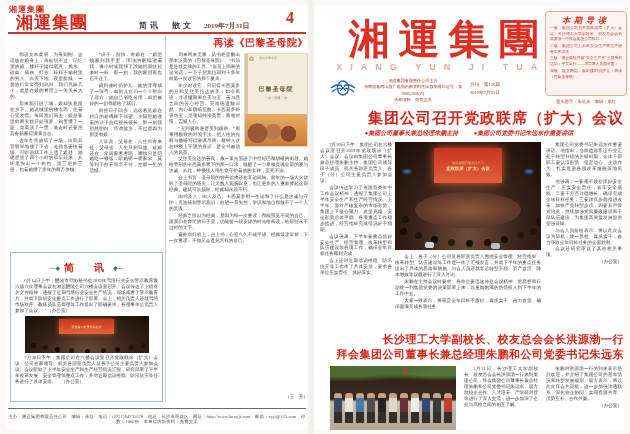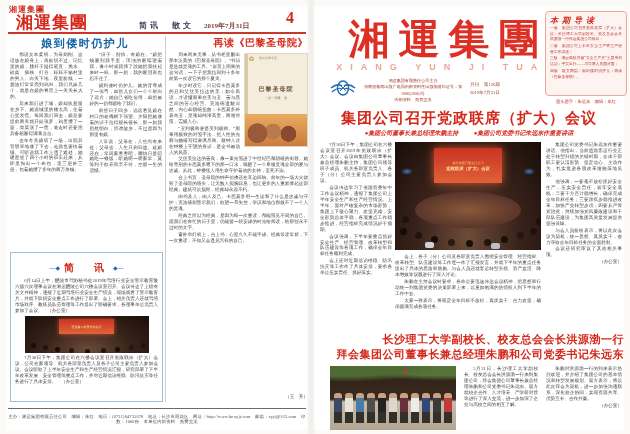--- a/index.html
+++ b/index.html
@@ -84,27 +84,27 @@
     font-size:9px; font-weight:bold; color:#eaa69b; letter-spacing:8px; text-indent:8px;
     font-family:"Liberation Sans","DejaVu Sans",sans-serif; }
   .logo { position:absolute; left:16px; top:70px; width:26px; height:24px; }
   .org-lines { position:absolute; left:46px; top:72px; width:106px; text-align:center;
     font-size:4.1px; line-height:1.55; color:#a33b2e; }
   .issue-lines { position:absolute; left:156px; top:75px; width:70px;
     font-size:4.6px; line-height:1.8; color:#a33b2e; }
 
   .digest-box { position:absolute; left:231px; top:5px; width:82px; height:85px;
     background:#fdf4f2; border:1px solid #eba79d; border-radius:4px; padding:3px 4px; overflow:hidden; }
-  .digest-title { text-align:left; color:#d5281b; font-weight:bold; font-style:italic;
+  .digest-title { text-align:center; color:#d5281b; font-weight:bold; font-style:italic;
     font-size:8px; letter-spacing:4px; margin-bottom:0; }
   .digest-box p { font-size:3.8px; line-height:1.5; color:#c0392b; text-align:justify; margin-bottom:1px; }
   .credits { position:absolute; left:231px; top:93px; width:82px; text-align:center;
     font-size:4.3px; color:#c0392b; }
 
-  .headline1 { position:absolute; left:0; top:103px; width:100%; text-align:center;
+  .headline1 { position:absolute; left:0; top:103px; width:100%; text-align:right;
     font-size:15px; font-weight:bold; color:#d5281b; letter-spacing:1px; }
   .subheads { position:absolute; left:0; top:123px; width:100%; text-align:center;
     font-size:6px; font-weight:bold; font-style:italic; color:#d5281b; }
   .subheads span { margin:0 7px; }
 
   .lead-col1 { position:absolute; left:6px;  top:136px; width:72px; height:190px; overflow:hidden; }
   .lead-col3 { position:absolute; left:232px; top:136px; width:76px; height:190px; overflow:hidden; }
   .lead-mid  { position:absolute; left:81px; top:248px; width:146px; height:78px; overflow:hidden; }
   .lead-photo { position:absolute; left:81px; top:136px; width:146px; height:108px; overflow:hidden;
     background:radial-gradient(ellipse at 50% 88%, #6e4c39 0%, #3a241c 48%, #190d08 100%); }
@@ -143,21 +143,20 @@
 <body>
 
 <div class="page page-left">
   <div class="artifact">湘運集團</div>
   <div class="lp-brand">湘運集團</div>
   <div class="lp-sections">简讯　散文</div>
   <div class="lp-date">2019年7月31日</div>
   <div class="lp-pageno">4</div>
   <div class="lp-rule"></div>
 
-  <div class="t-mother">娘到偻时仍护儿</div>
   <div class="mother-text body-sm">
     <p>都说女本柔弱，为母则刚。这话放在娘身上，再贴切不过。记忆里的娘，腰杆子挺得笔直，挑水、砍柴、插秧、打谷，样样不输村里的男人。白天下地，夜里纺线，一盏油灯常常亮到鸡叫，我们兄妹几个，就是在娘的脊背上一天天长大的。</p>
     <p>后来我们进了城，娘却执意留在乡下。她说城里的楼太高，住着心里发慌。每回我们回去，娘总要提前两天就开始张罗，鸡蛋攒了一篮，青菜洗了一筐，临走时还要把后备箱塞得满满当当。</p>
     <p>去年冬天娘病了一场，出院后背明显地偻了下去，走路也要扶着墙。可听说我工作上遇了难处，她硬是坐了四个小时的班车赶来，从怀里掏出一个布包，里三层外三层，包着她攒了多年的两万块钱。</p>
     <p>“伢子，别怕，有娘在。”娘把钱塞到我手里，浑浊的眼睛望着我，像小时候我摔了跤她把我扶起来时一样。那一刻，我的眼泪再也忍不住了。</p>
     <p>娘到偻时仍护儿。她的背弯成了一张弓，却把儿女们一个个射向了远方；她自己省吃俭用，却把最好的一切都留给了我们。</p>
     <p>前些日子回乡，远远看见娘在村口的老槐树下张望。夕阳把她偻着的影子拉得很长很长，那一刻我忽然明白，所谓故乡，不过是因为那里有娘。</p>
     <p>人常说，父母在，人生尚有来处；父母去，人生只剩归途。趁娘还在，常回家看看吧，哪怕只是陪她吃一顿饭，听她唠一唠家常，莫等到子欲养而亲不待，空留一生的遗憾。</p>
   </div>
 

